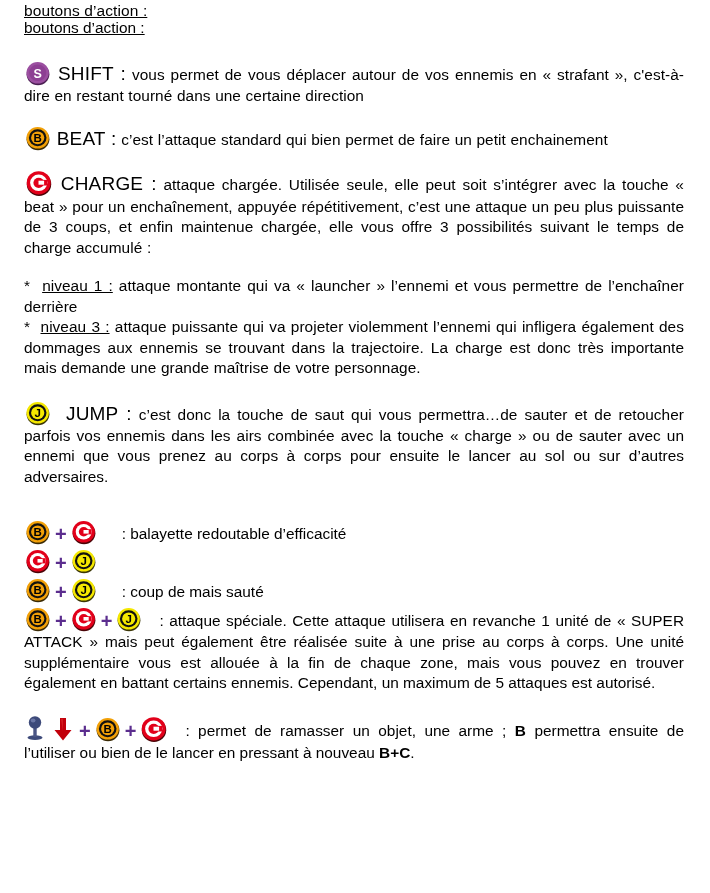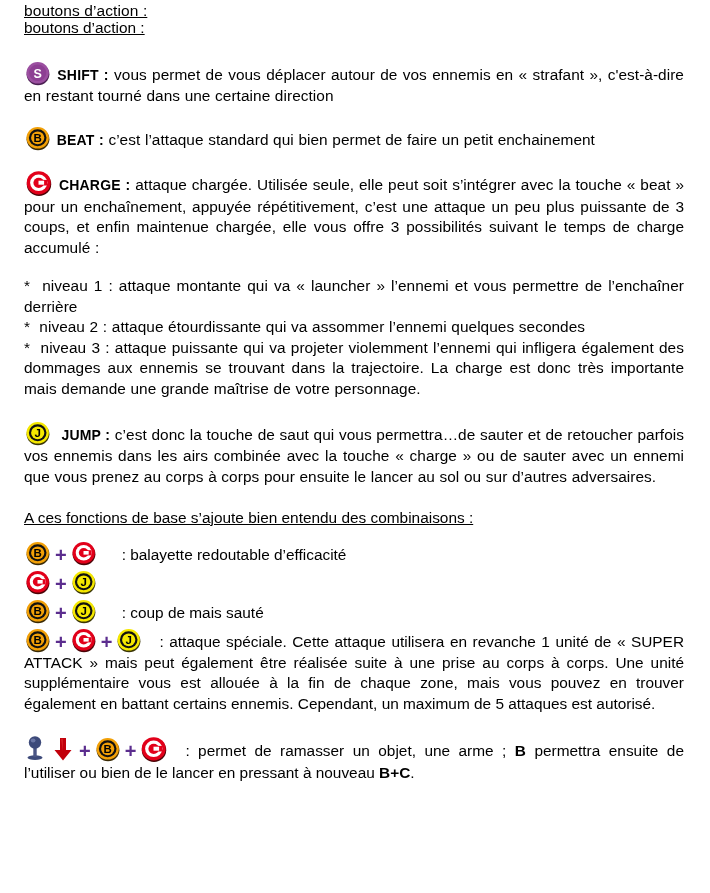--- a/index.html
+++ b/index.html
@@ -46,21 +46,21 @@
 
   
   .para {
     font-size: 15.4px;
     line-height: 20.5px;
     text-align: justify;
     margin: 0;
     letter-spacing: 0.05px;
     word-spacing: 0.3px;
   }
-  .u { }
+  .u { text-decoration: underline; }
   .heading-u {
     font-size: 15.4px;
     line-height: 20.5px;
     text-decoration: underline;
     margin: 0;
     display: inline-block;
   }
 
   .spacer-sm { height: 11px; }
   .spacer-md { height: 18px; }
@@ -99,21 +99,21 @@
     margin-right: 2px;
   }
   .arrow-dn {
     display: inline-block;
     vertical-align: -7px;
     width: 26px;
     height: 28px;
   }
 
   .bold { font-weight: bold; }
-  .key-name { font-weight: bold; font-size: 14px; letter-spacing: 0.2px; margin-top: 32px; }
+  .key-name { font-weight: normal; font-size: 19px; letter-spacing: 0.2px; margin-top: 32px; }
 
   
   .combo-line {
     font-size: 15.4px;
     line-height: 28px;
     margin: 0;
     white-space: nowrap;
     text-align: left;
   }
   .combo-desc { margin-left: 24px; }
@@ -164,36 +164,34 @@
             <ellipse cx="13.7" cy="13.8" rx="12" ry="11.6" fill="#E2001A"></ellipse>
             <ellipse cx="13.7" cy="13.8" rx="8.6" ry="8.3" fill="#ffffff"></ellipse>
             <ellipse cx="13.7" cy="13.8" rx="5.3" ry="5.1" fill="#E2001A"></ellipse>
             <rect x="13.5" y="10.9" width="8.5" height="5.6" fill="#E2001A"></rect>
             <rect x="13.5" y="11.7" width="5.6" height="4.0" fill="#ffffff"></rect>
           </svg></span>&nbsp;<span class="key-name">CHARGE :</span> <span>attaque chargée. Utilisée seule, elle peut soit s’intégrer avec la touche « beat » pour un enchaînement, appuyée répétitivement, c’est une attaque un peu plus puissante de 3 coups, et enfin maintenue chargée, elle vous offre 3 possibilités suivant le temps de charge accumulé :</span></p>
 
     <div class="spacer-md"></div>
 
     <p class="para"><span>*</span>&nbsp; <span class="u">niveau 1 :</span> <span>attaque montante qui va « launcher » l’ennemi et vous permettre de l’enchaîner derrière</span></p>
-    <p class="para"><span>*</span>&nbsp; <span class="u">niveau 2 :</span> <span>attaque étourdissante qui va assommer l’ennemi quelques secondes</span></p>
     <p class="para"><span>*</span>&nbsp; <span class="u">niveau 3 :</span> <span>attaque puissante qui va projeter violemment l’ennemi qui infligera également des dommages aux ennemis se trouvant dans la trajectoire. La charge est donc très importante mais demande une grande maîtrise de votre personnage.</span></p>
 
     <div class="spacer-lg"></div>
 
     <p class="para"><span class="key"><svg viewBox="0 0 26 26">
             <ellipse cx="13" cy="14.2" rx="11.4" ry="11" fill="#3a3505"></ellipse>
             <ellipse cx="12.7" cy="12.8" rx="11.2" ry="10.8" fill="#F5E800"></ellipse>
             <ellipse cx="12.7" cy="12.8" rx="8.8" ry="8.5" fill="#111111"></ellipse>
             <ellipse cx="12.7" cy="12.8" rx="6.6" ry="6.4" fill="#F5E800"></ellipse>
             <text x="12.7" y="17.3" font-family="Liberation Sans, sans-serif" font-size="11.5" font-weight="bold" fill="#000000" text-anchor="middle">J</text>
           </svg></span>&nbsp;&nbsp;<span class="key-name">JUMP :</span> <span>c’est donc la touche de saut qui vous permettra…de sauter et de retoucher parfois vos ennemis dans les airs combinée avec la touche « charge » ou de sauter avec un ennemi que vous prenez au corps à corps pour ensuite le lancer au sol ou sur d’autres adversaires.</span></p>
 
     <div class="spacer-lg"></div>
 
-    <div><span class="heading-u">A ces fonctions de base s’ajoute bien entendu des combinaisons :</span></div>
 
     <div class="spacer-sm"></div>
 
     <p class="combo-line"><span class="key"><svg viewBox="0 0 26 26">
             <ellipse cx="13" cy="14.2" rx="11.4" ry="11" fill="#3a2a05"></ellipse>
             <ellipse cx="12.7" cy="12.8" rx="11.2" ry="10.8" fill="#F2A007"></ellipse>
             <ellipse cx="12.7" cy="12.8" rx="8.8" ry="8.5" fill="#111111"></ellipse>
             <ellipse cx="12.7" cy="12.8" rx="6.6" ry="6.4" fill="#F2A007"></ellipse>
             <text x="12.7" y="17.3" font-family="Liberation Sans, sans-serif" font-size="11.5" font-weight="bold" fill="#000000" text-anchor="middle">B</text>
           </svg></span><span class="plus">+</span><span class="key"><svg viewBox="0 0 26 26">

